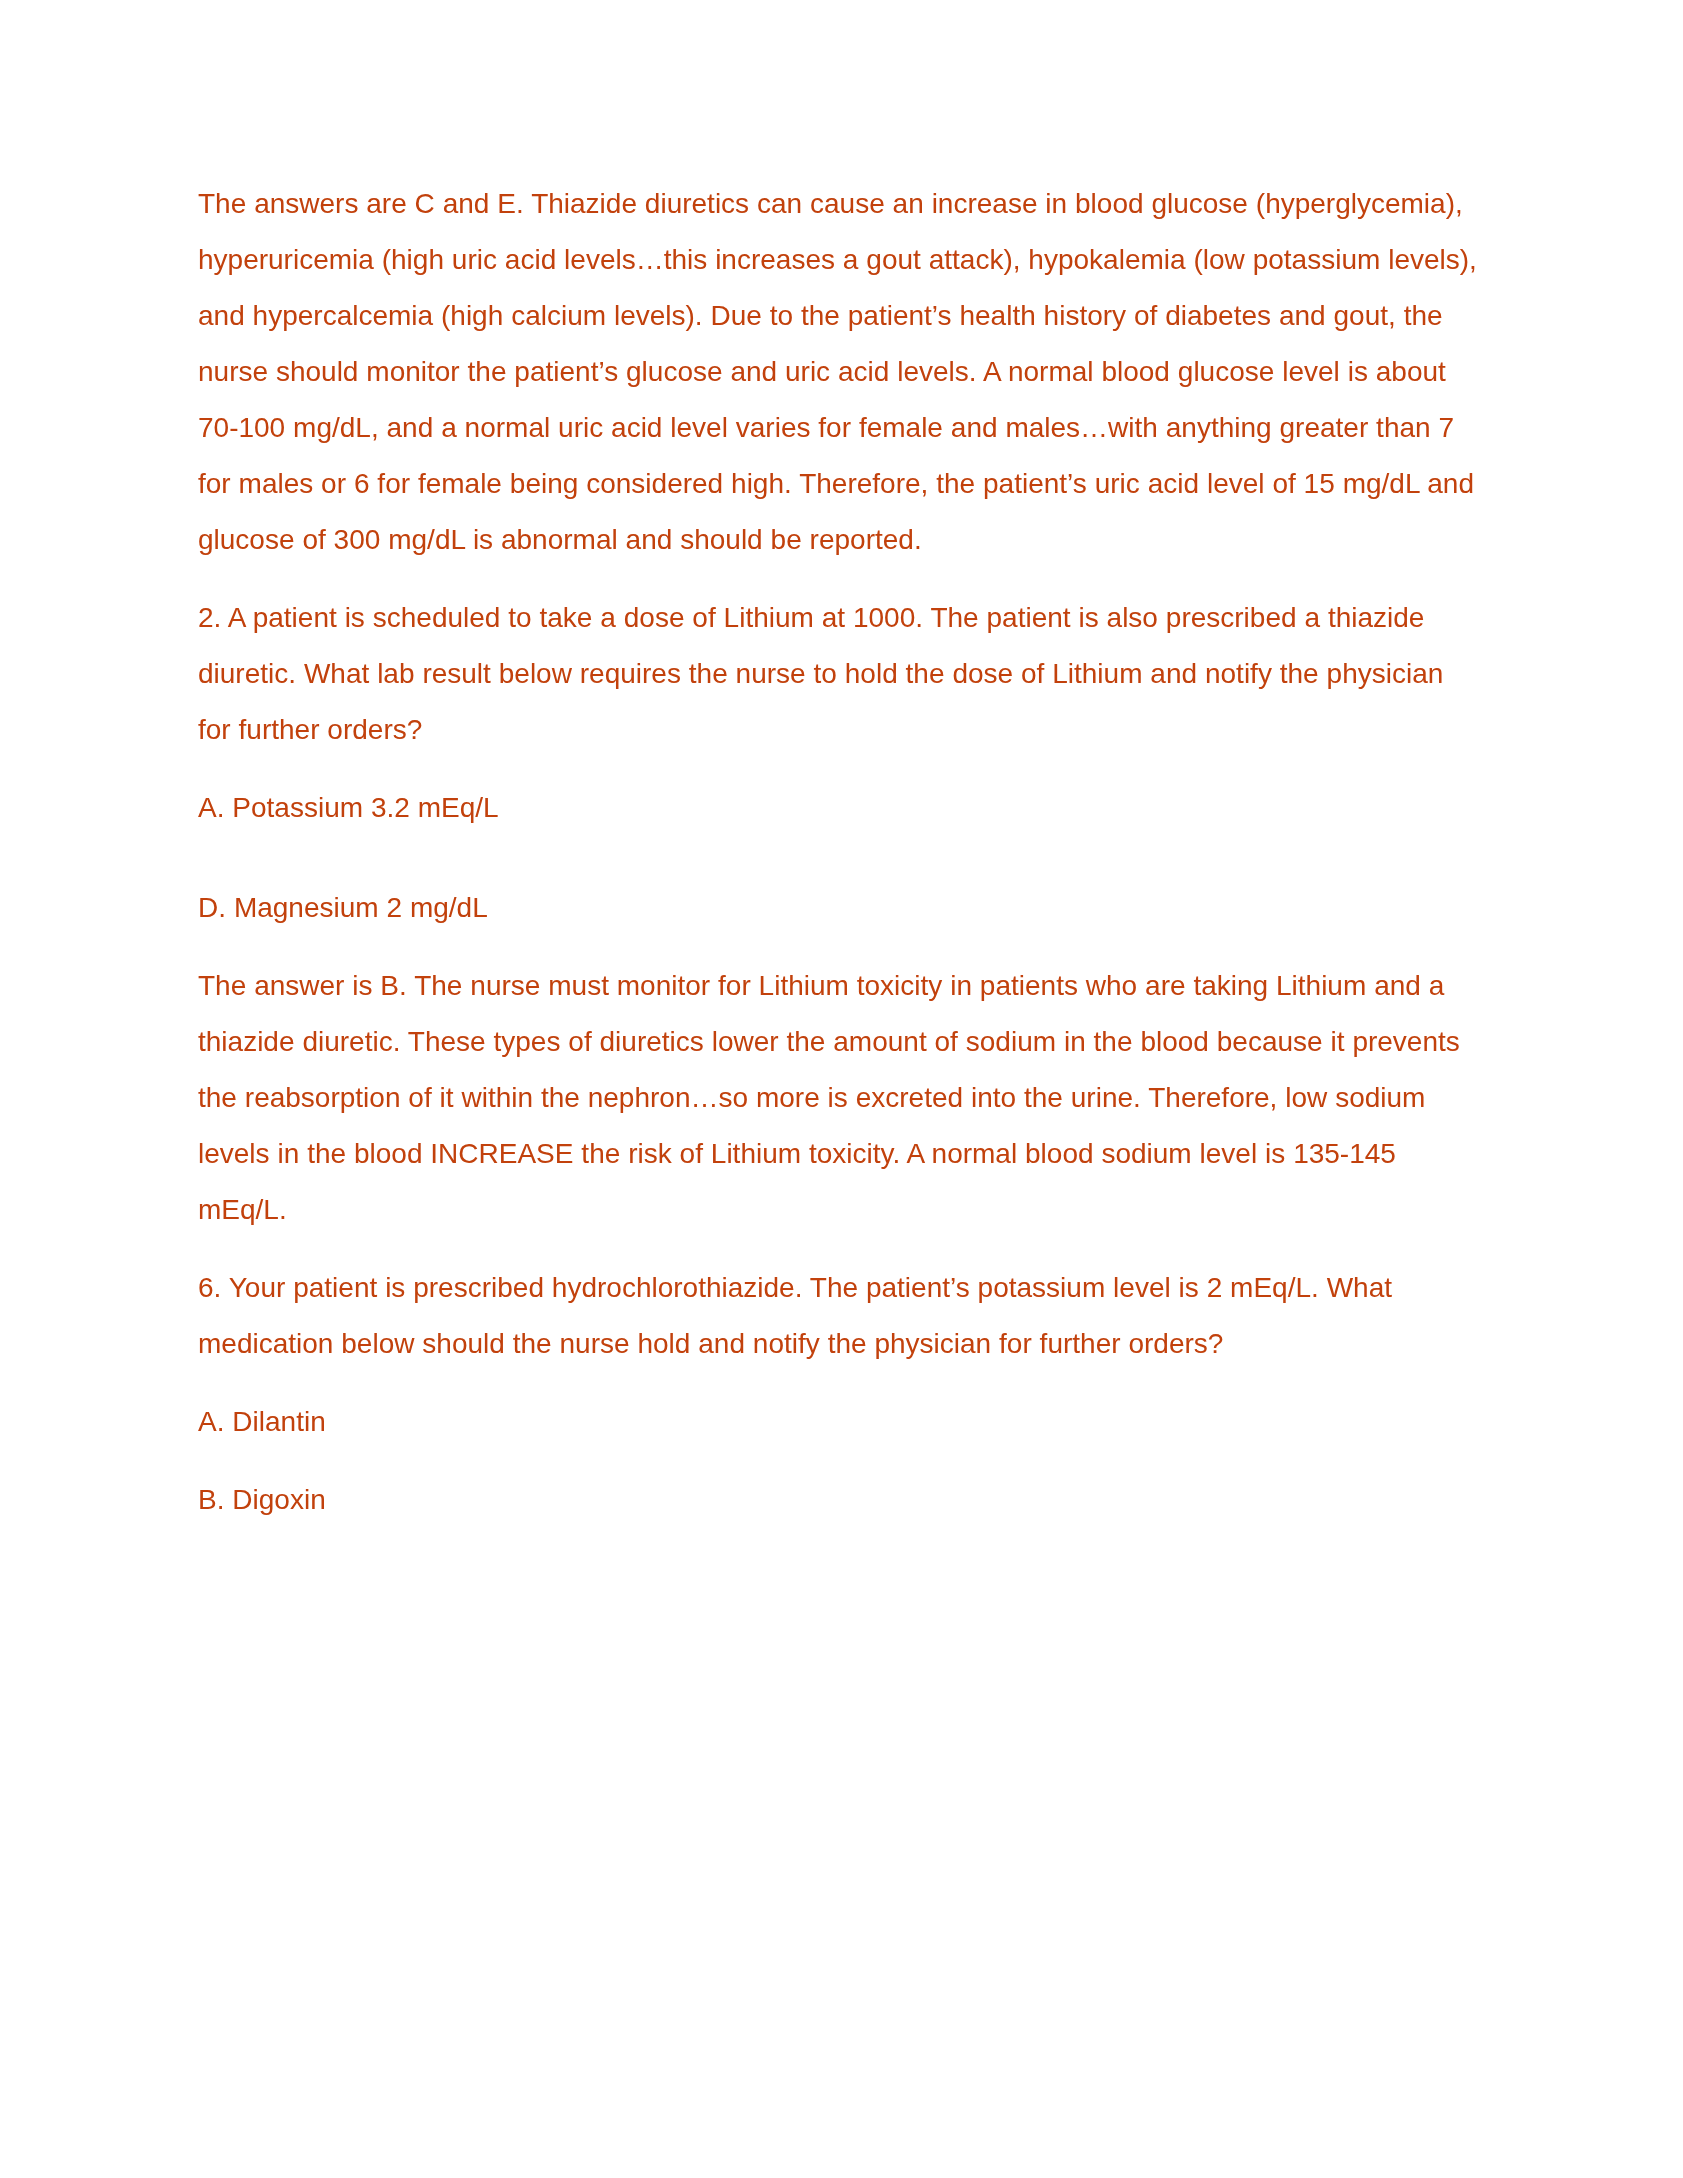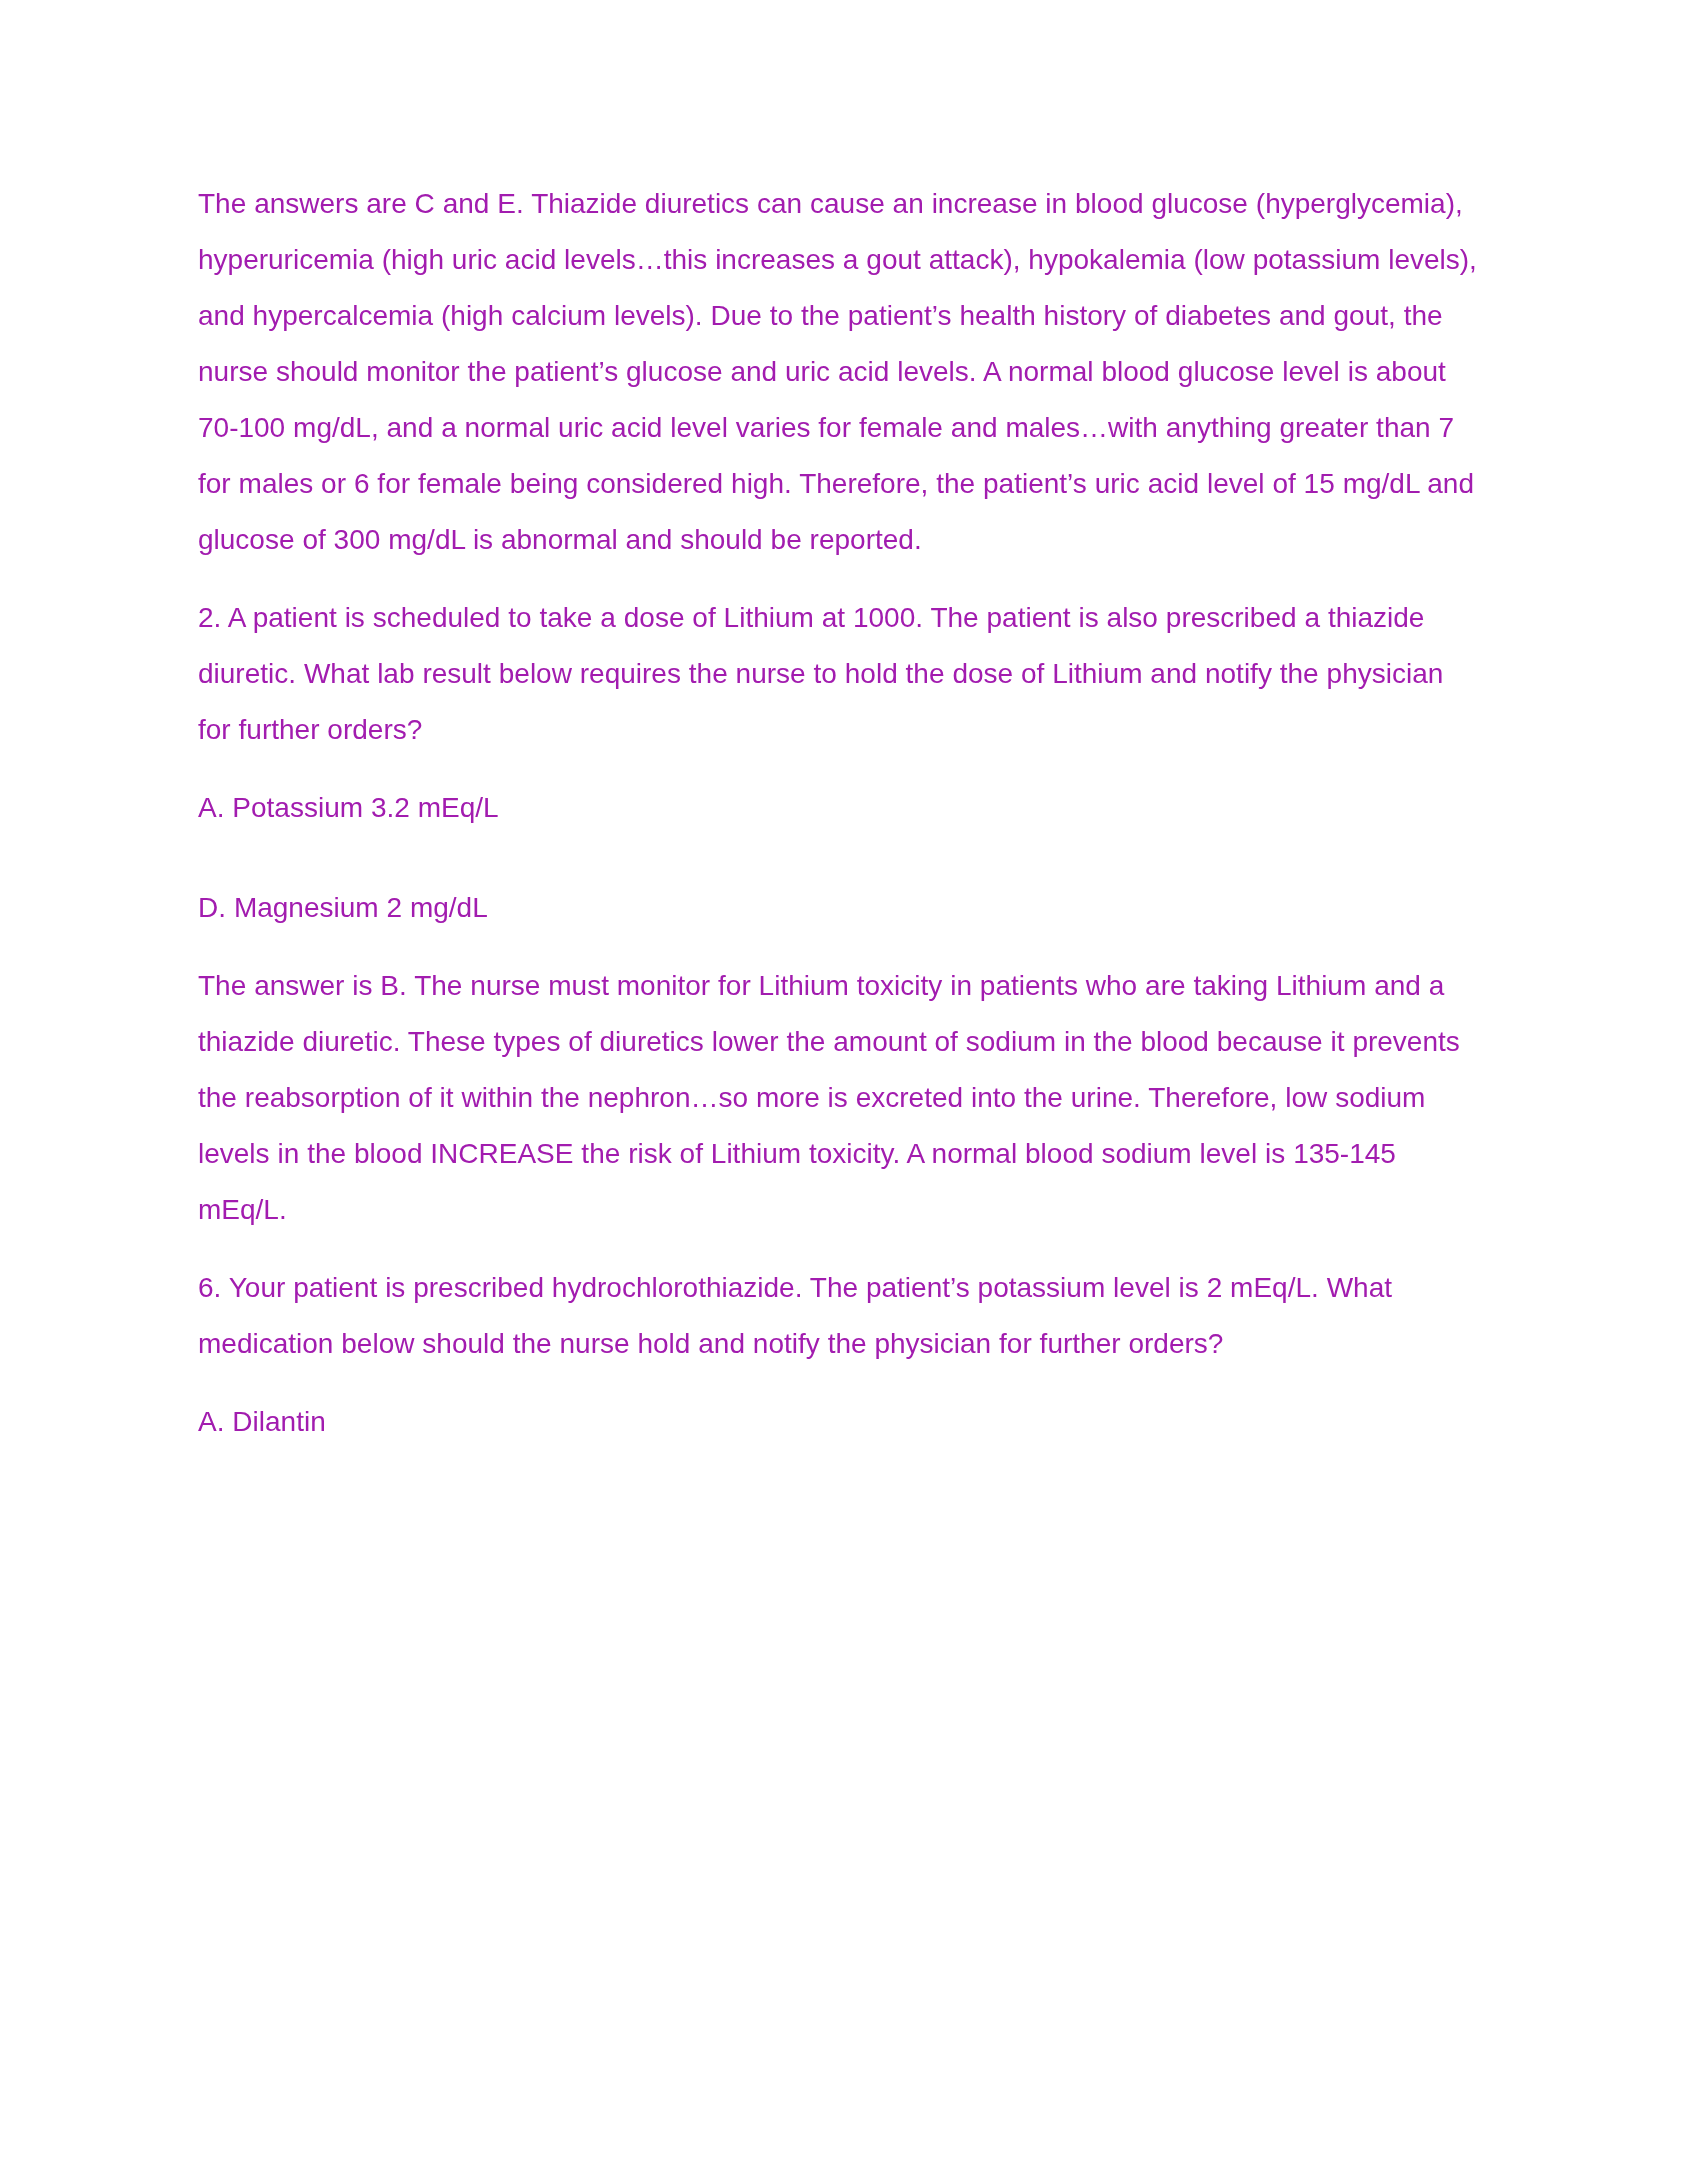--- a/index.html
+++ b/index.html
@@ -20,21 +20,21 @@
   }
   #doc-body {
     position: absolute;
     left: 198px;
     top: 176px;
     width: 1279px;
   }
   .para {
     font-size: 28px;
     line-height: 56px;
-    color: #a21caf;
+    color: #c2410c;
     letter-spacing: 0px;
     word-spacing: 0.1px;
     margin: 0 0 11px 0;
     text-align: left;
     -webkit-font-smoothing: antialiased;
   }
   .spacer-sm { height: 11px; }
 </style>
 </head>
 <body>
@@ -69,16 +69,17 @@
     <div class="spacer-sm"></div>
 
     <p class="para">6. Your patient is prescribed hydrochlorothiazide. The patient’s potassium level is 2 mEq/L. What medication below should the nurse hold and notify the physician for further orders?</p>
 
     <div class="spacer-sm"></div>
 
     <p class="para">A. Dilantin</p>
 
     <div class="spacer-sm"></div>
 
+    <p class="para">B. Digoxin</p>
 
   </div>
 </div>
 
 
 </body></html>

